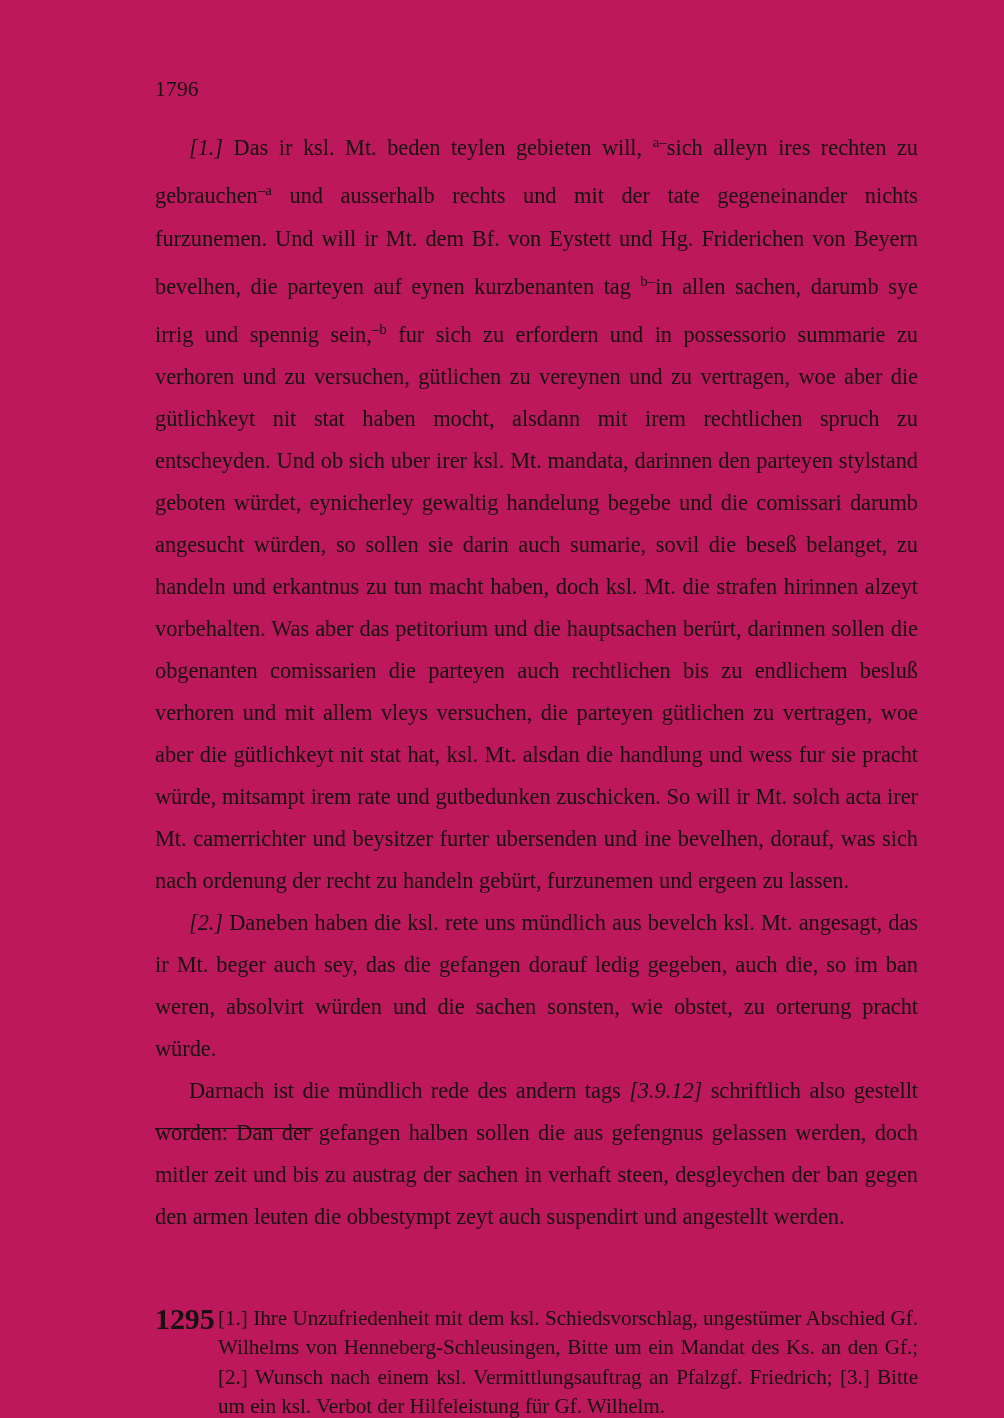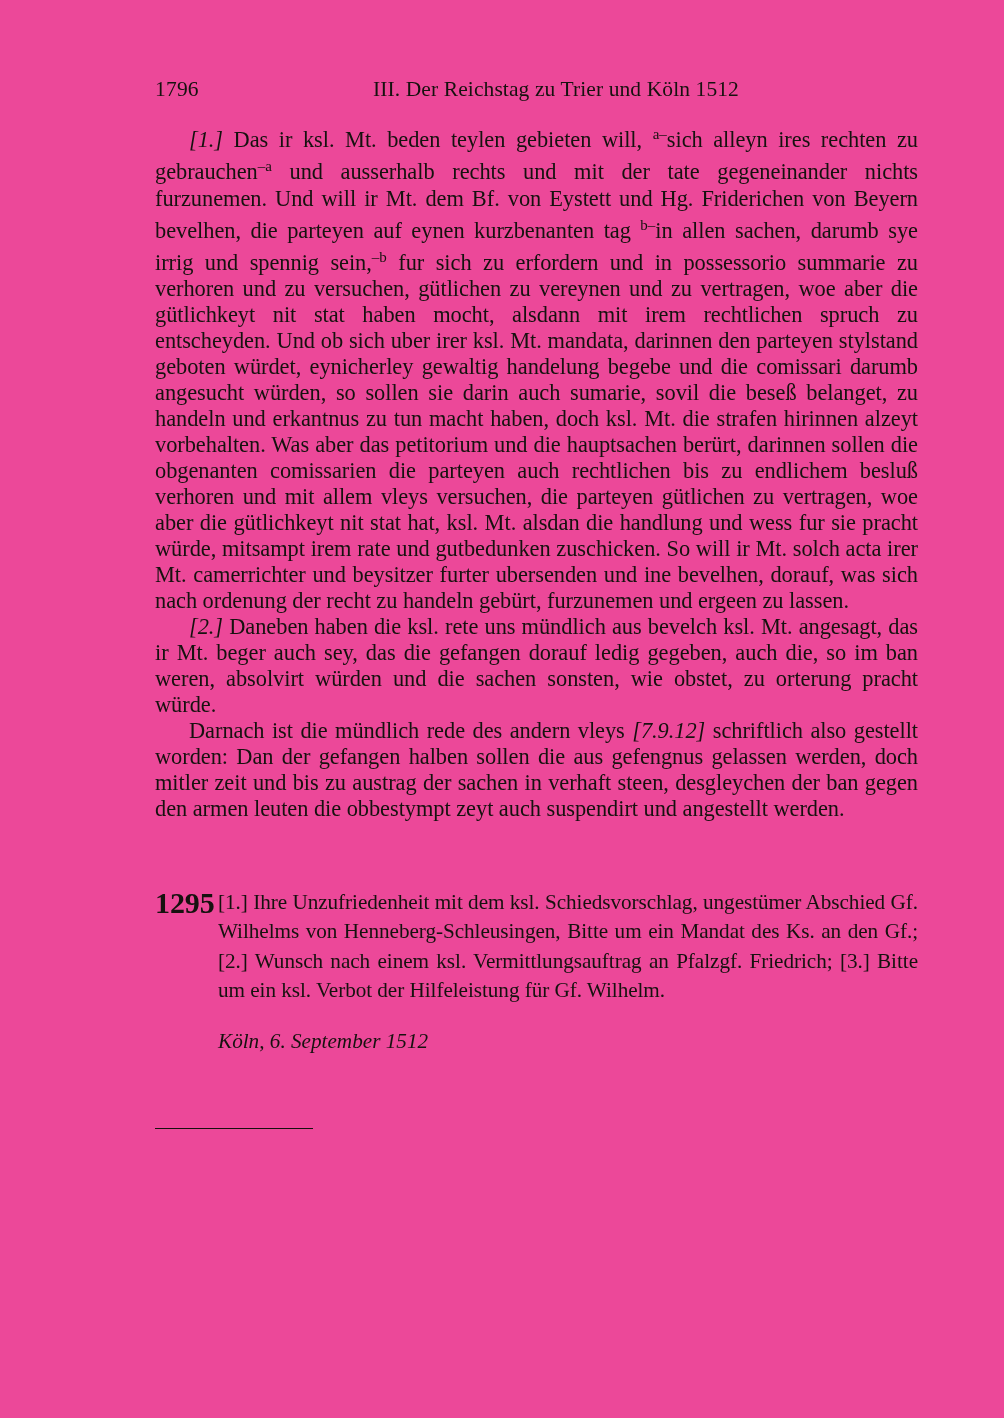--- a/index.html
+++ b/index.html
@@ -10,21 +10,21 @@
   }
   body {
     font-family: "Liberation Serif", "DejaVu Serif", serif;
     color: #16120f;
   }
   .page {
     position: relative;
     width: 1004px;
     height: 1418px;
     margin: 0 auto;
-    background: #ec4899;
+    background: #be185d;
     box-sizing: border-box;
     overflow: hidden;
   }
   .content {
     position: absolute;
     left: 155px;
     top: 0;
     width: 763px;
   }
 
@@ -47,21 +47,21 @@
     position: absolute;
     left: 218px;
     top: 0;
     letter-spacing: 0.1px;
   }
 
   
   .body-block {
     margin-top: 17px;
     font-size: 22.4px;
-    line-height: 26px;
+    line-height: 42px;
     text-align: justify;
     text-justify: inter-word;
     hyphens: manual;
     letter-spacing: -0.05px;
   }
   .body-block p {
     margin: 0;
     text-indent: 34px;
   }
 
@@ -135,30 +135,29 @@
   }
 </style>
 </head>
 <body>
 
 <div class="page">
   <div class="content">
 
     <div class="runhead">
       <span class="runhead-folio">1796</span>
-      <span class="runhead-title">III. Der Reichstag zu Trier und Köln 1512</span>
     </div>
 
     <div class="body-block">
 
       <p><span class="it">[1.]</span><span> Das ir ksl. Mt. beden teylen gebieten will, </span><span class="mark">a–</span><span>sich alleyn ires rechten zu gebrauchen</span><span class="mark">–a</span><span> und ausserhalb rechts und mit der tate gegeneinander nichts furzunemen. Und will ir Mt. dem Bf. von Eystett und Hg. Friderichen von Beyern bevelhen, die parteyen auf eynen kurzbenanten tag </span><span class="mark">b–</span><span>in allen sachen, darumb sye irrig und spennig sein,</span><span class="mark">–b</span><span> fur sich zu erfordern und in possessorio summarie zu verhoren und zu versuchen, gütlichen zu vereynen und zu vertragen, woe aber die gütlichkeyt nit stat haben mocht, alsdann mit irem rechtlichen spruch zu entscheyden. Und ob sich uber irer ksl. Mt. mandata, darinnen den parteyen stylstand geboten würdet, eynicherley gewaltig handelung begebe und die comissari darumb angesucht würden, so sollen sie darin auch sumarie, sovil die beseß belanget, zu handeln und erkantnus zu tun macht haben, doch ksl. Mt. die strafen hirinnen alzeyt vorbehalten. Was aber das petitorium und die hauptsachen berürt, darinnen sollen die obgenanten comissarien die parteyen auch rechtlichen bis zu endlichem besluß verhoren und mit allem vleys versuchen, die parteyen gütlichen zu vertragen, woe aber die gütlichkeyt nit stat hat, ksl. Mt. alsdan die handlung und wess fur sie pracht würde, mitsampt irem rate und gutbedunken zuschicken. So will ir Mt. solch acta irer Mt. camerrichter und beysitzer furter ubersenden und ine bevelhen, dorauf, was sich nach ordenung der recht zu handeln gebürt, furzunemen und ergeen zu lassen.</span></p>
 
       <p><span class="it">[2.]</span><span> Daneben haben die ksl. rete uns mündlich aus bevelch ksl. Mt. angesagt, das ir Mt. beger auch sey, das die gefangen dorauf ledig gegeben, auch die, so im ban weren, absolvirt würden und die sachen sonsten, wie obstet, zu orterung pracht würde.</span></p>
 
-      <p><span>Darnach ist die mündlich rede des andern vleys </span><span class="it">[7.9.12]</span><span> schriftlich also gestellt worden: Dan der gefangen halben sollen die aus gefengnus gelassen werden, doch mitler zeit und bis zu austrag der sachen in verhaft steen, desgleychen der ban gegen den armen leuten die obbestympt zeyt auch suspendirt und angestellt werden.</span></p>
+      <p><span>Darnach ist die mündlich rede des andern tags </span><span class="it">[3.9.12]</span><span> schriftlich also gestellt worden: Dan der gefangen halben sollen die aus gefengnus gelassen werden, doch mitler zeit und bis zu austrag der sachen in verhaft steen, desgleychen der ban gegen den armen leuten die obbestympt zeyt auch suspendirt und angestellt werden.</span></p>
 
     </div>
 
     <div class="doc-heading">
       <span class="doc-number">1295</span>
     </div>
 
     <div class="regest">
       <p>[1.] Ihre Unzufriedenheit mit dem ksl. Schiedsvorschlag, ungestümer Abschied Gf. Wilhelms von Henneberg-Schleusingen, Bitte um ein Mandat des Ks. an den Gf.; [2.] Wunsch nach einem ksl. Vermittlungsauftrag an Pfalzgf. Friedrich; [3.] Bitte um ein ksl. Verbot der Hilfeleistung für Gf. Wilhelm.</p>
     </div>

